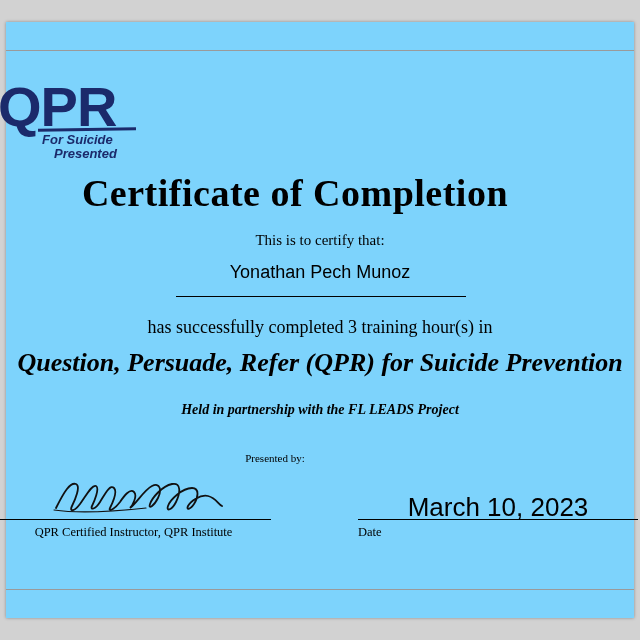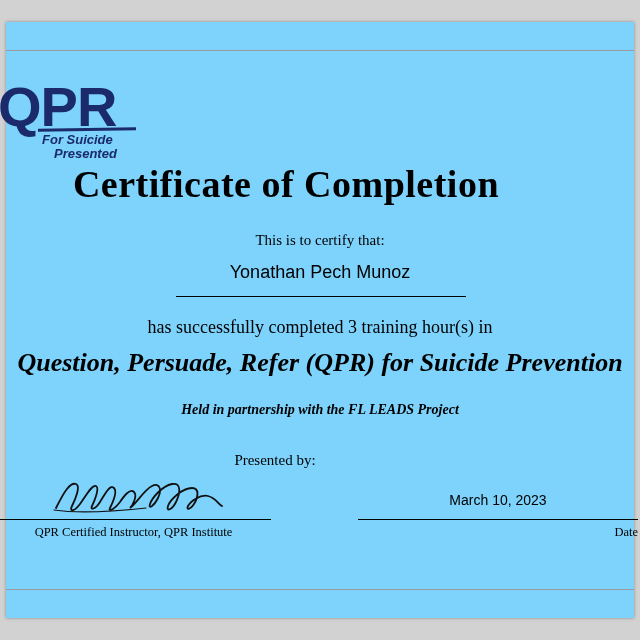--- a/index.html
+++ b/index.html
@@ -95,21 +95,21 @@
     width: 98px;
     height: 3px;
     background: #1b2a6b;
     transform: rotate(-1deg);
   }
   h1.title {
     position: absolute;
     top: 110px;
     left: 0;
     width: 560px;
-    margin: 0;
+    margin: 9px;
     text-align: center;
     font-family: "Liberation Serif", serif;
     font-weight: bold;
     font-size: 38px;
     color: #000;
     letter-spacing: 0.5px;
   }
   .certify-line {
     position: absolute;
     top: 180px;
@@ -169,21 +169,21 @@
     font-weight: bold;
     font-size: 14px;
     color: #000;
   }
   .presented {
     position: absolute;
     top: 400px;
     left: 0;
     width: 538px;
     text-align: center;
-    font-size: 15px;
+    font-size: 11px;
     color: #000;
   }
   
   .signature {
     position: absolute;
     left: 44px;
     top: 418px;
     width: 200px;
     height: 50px;
   }
@@ -204,37 +204,37 @@
     font-size: 12.5px;
     color: #000;
   }
   .date-value {
     position: absolute;
     left: 352px;
     top: 440px;
     width: 280px;
     text-align: center;
     font-family: "Liberation Sans", sans-serif;
-    font-size: 14px;
+    font-size: 26px;
     color: #000;
   }
   .date-rule {
     position: absolute;
     left: 352px;
     top: 467px;
     width: 280px;
     height: 1px;
     background: #000;
   }
   .date-caption {
     position: absolute;
     left: 352px;
     top: 473px;
     width: 280px;
-    text-align: right;
+    text-align: left;
     font-size: 12.5px;
     color: #000;
   }
 </style>
 </head>
 <body>
 
 <div id="page">
   <div class="sheet">
     <div class="rule-top"></div>

